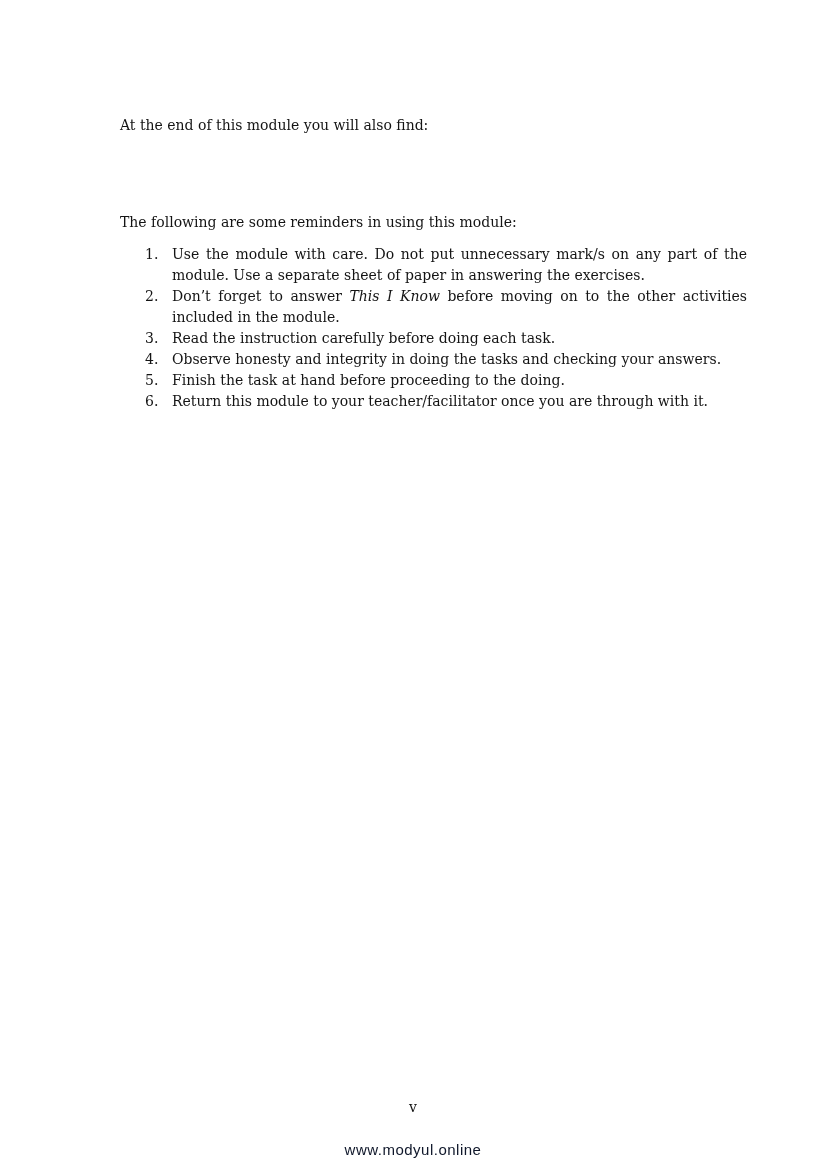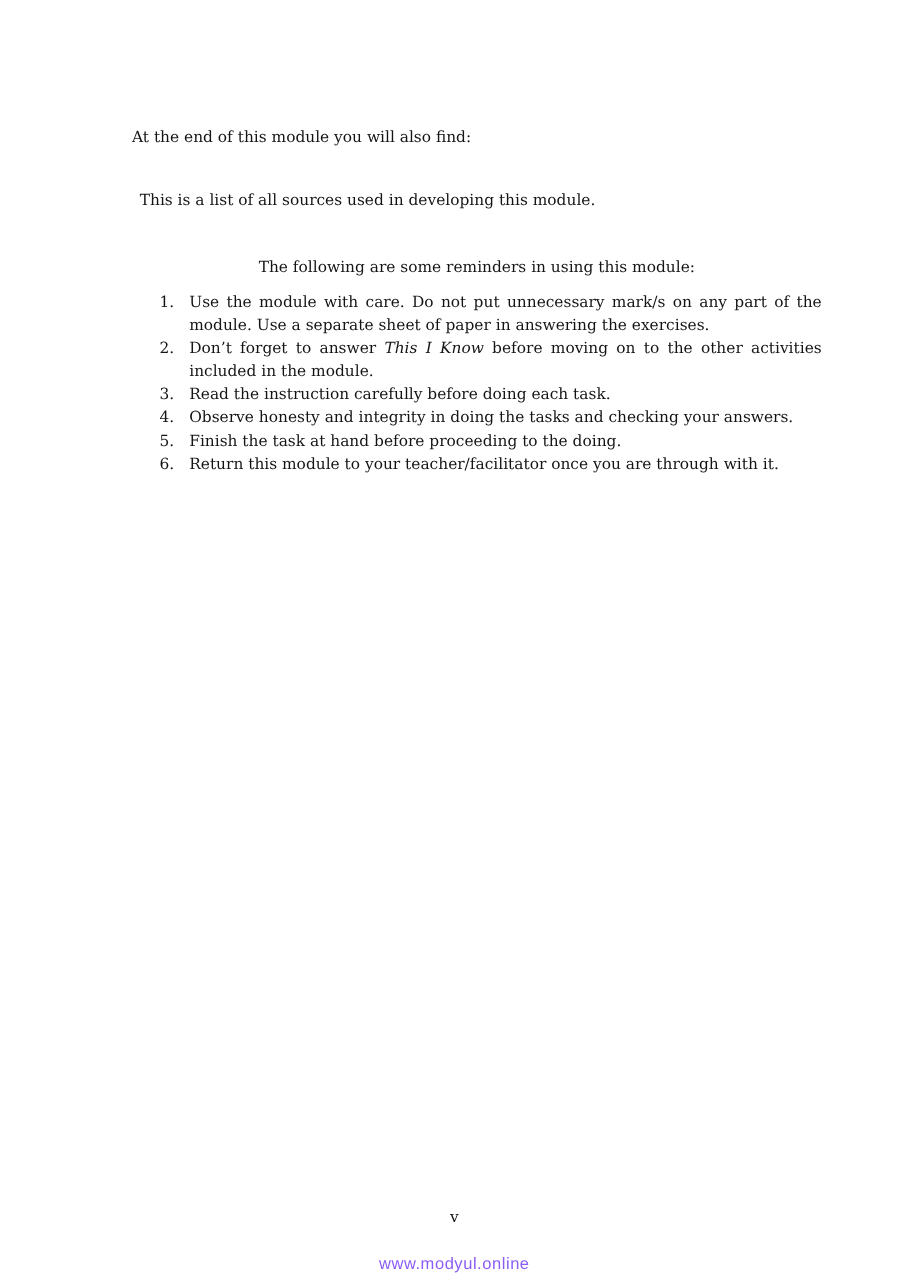--- a/index.html
+++ b/index.html
@@ -41,21 +41,20 @@
     font-weight: bold;
     font-style: italic;
   }
   .ref-desc {
     flex: 1;
     text-align: justify;
   }
 
   .reminders-intro {
     margin-top: 40px;
-    text-align: center;
   }
   .reminders-list {
     margin-top: 11px;
     margin-left: 25px;
   }
   .item {
     display: flex;
   }
   .item .num {
     flex: none;
@@ -79,33 +78,32 @@
   }
   .watermark {
     position: absolute;
     left: 0;
     right: 0;
     bottom: 21px;
     text-align: center;
     font-family: "Liberation Sans", sans-serif;
     font-size: 15px;
     letter-spacing: 0.5px;
-    color: #8b5cf6;
+    color: #0f172a;
   }
 </style>
 </head>
 <body>
 
 <div class="page">
   <div class="content">
 
     <p class="intro">At the end of this module you will also find:</p>
 
     <div class="ref-row">
-      <div class="ref-desc">This is a list of all sources used in developing this module.</div>
     </div>
 
     <p class="reminders-intro">The following are some reminders in using this module:</p>
 
     <div class="reminders-list">
 
       <div class="item">
         <span class="num">1.</span>
         <span class="txt">Use the module with care. Do not put unnecessary mark/s on any part of the module. Use a separate sheet of paper in answering the exercises.</span>
       </div>

